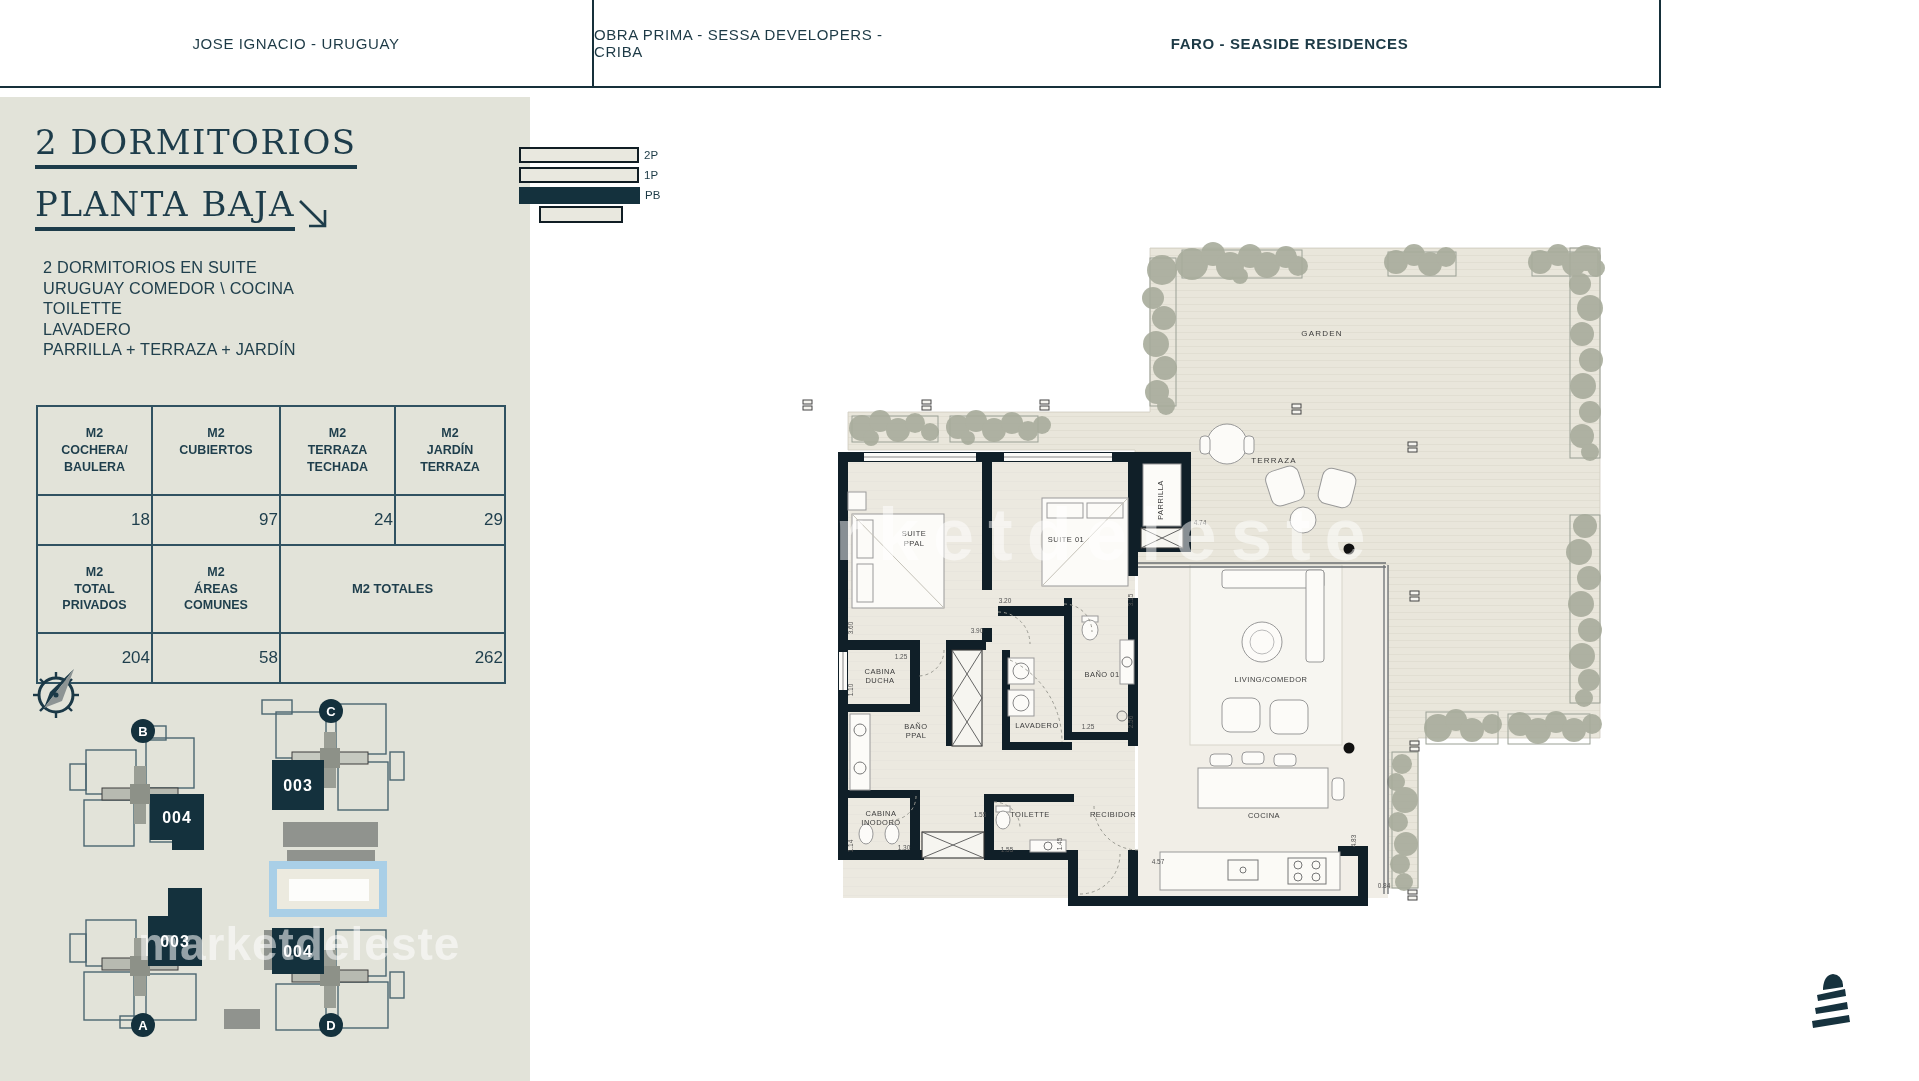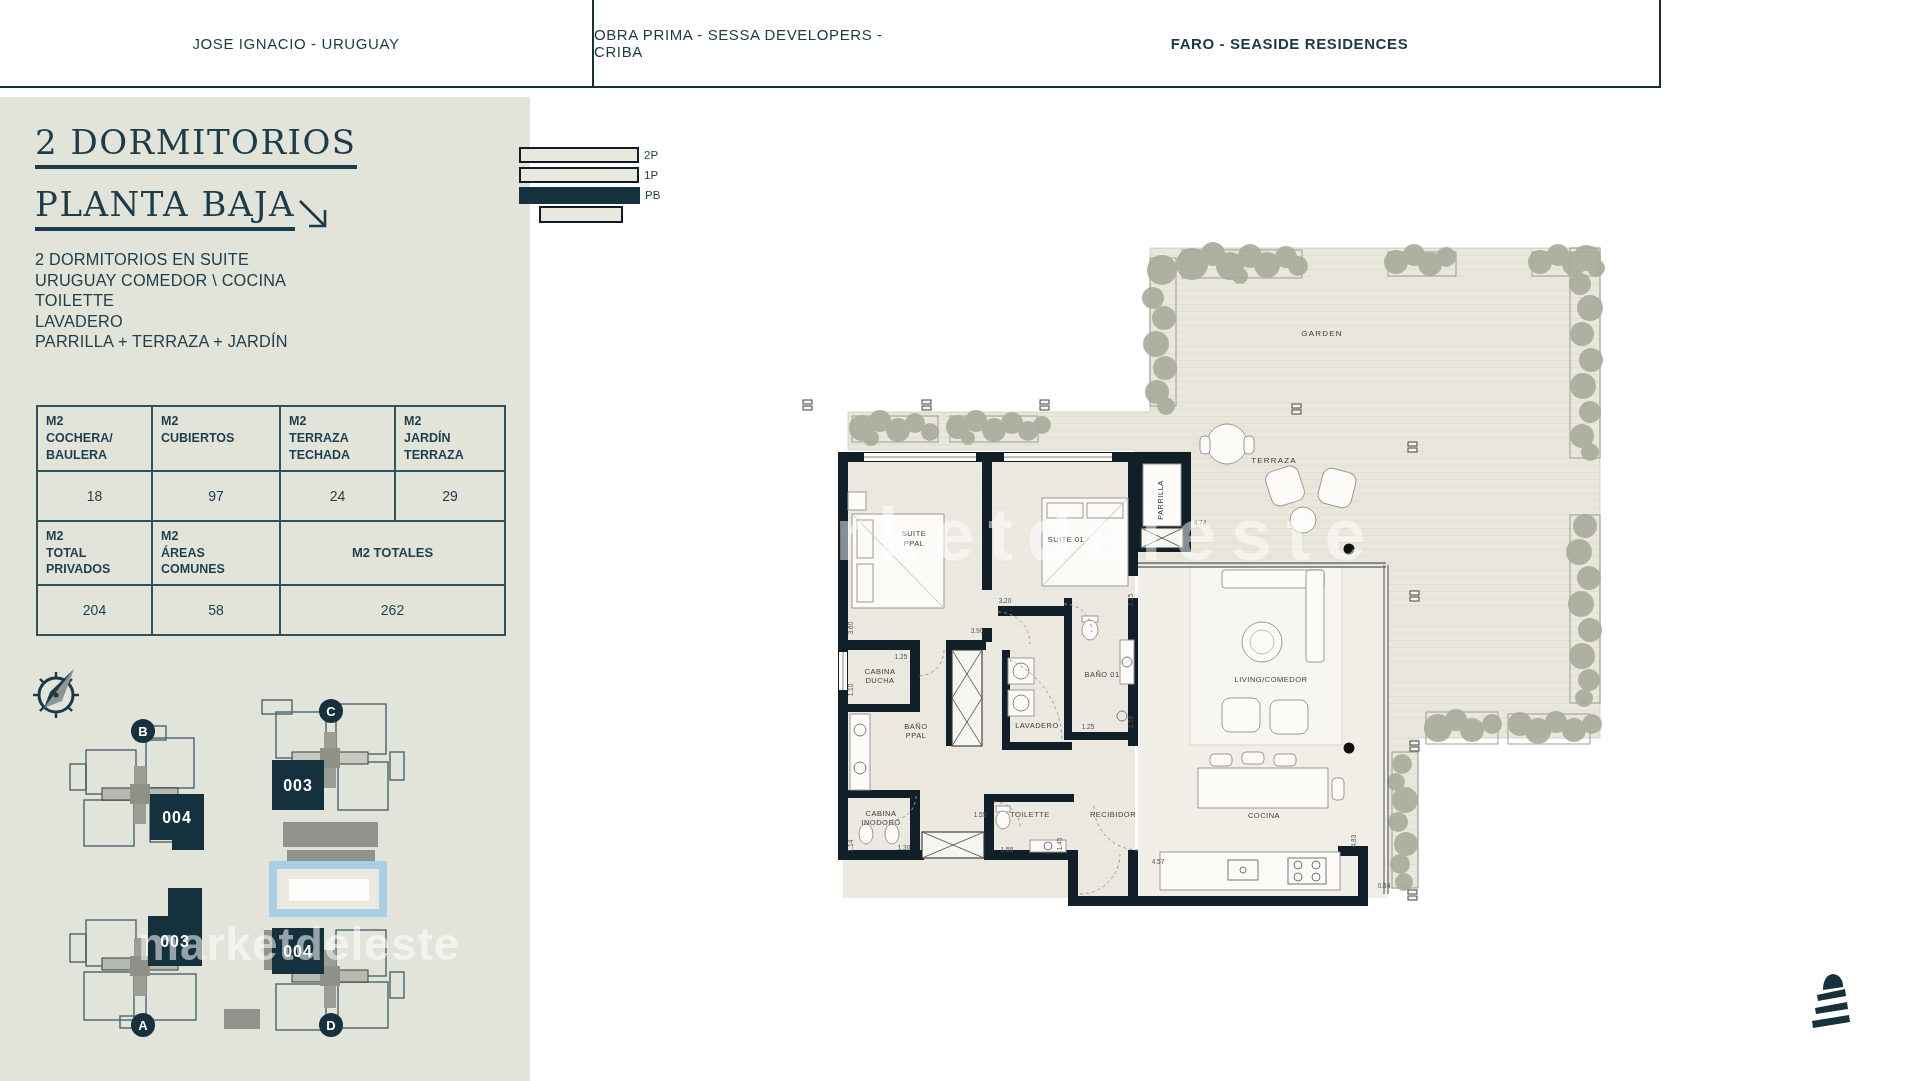--- a/index.html
+++ b/index.html
@@ -14,27 +14,27 @@
   .hc2{width:739px;border-right:2px solid #16303a;font-weight:bold}
   .hc3{flex:1}
   
   .sb{position:absolute;left:0;top:97px;width:530px;height:984px;background:#e2e3d9;overflow:hidden}
   .t-wrap1{position:absolute;left:35px;top:28px}
   .t-wrap2{position:absolute;left:35px;top:90px}
   .t-line{font-family:"DejaVu Serif",serif;font-weight:400;font-size:34px;letter-spacing:1.5px;
           color:#1d3c4a;border-bottom:4px solid #1d3c4a;padding-bottom:6px;display:inline-block;line-height:1}
   .arrow-dr{position:absolute;left:295px;top:100px}
   .feat{position:absolute;left:35px;top:152px;font-size:16.3px;line-height:20.5px;
-        letter-spacing:.2px;color:#21404d;list-style:none;margin:0;padding:0;font-weight:500}
+        letter-spacing:.2px;color:#21404d;list-style:none;margin:8px;padding:0;font-weight:500}
   .atable{position:absolute;left:36px;top:308px;border-collapse:collapse}
   .atable td{border:2px solid #305261;color:#1e3e4c;background:transparent}
-  .th-cell{font-size:12.5px;font-weight:bold;padding:6px 8px;line-height:1.35;
-           white-space:pre-line;vertical-align:top;text-align:left}
+  .th-cell{font-size:12.5px;font-weight:bold;padding:18px 8px;line-height:1.35;
+           white-space:pre-line;vertical-align:top;text-align:center}
   .tot-cell{font-size:13px;font-weight:bold;text-align:center;vertical-align:middle}
-  .val{font-size:14px;text-align:center;height:46px;vertical-align:middle}
+  .val{font-size:17px;text-align:right;height:46px;vertical-align:middle}
   .w1{width:97px}.w2{width:110px}.w3{width:97px}.w4{width:92px}
   
   .legend{position:absolute;left:519px;top:146px}
   .lg-row{display:flex;align-items:center;margin-bottom:2px;height:18px}
   .lg-bar{width:116px;height:12px;background:#e9e8df;border:2.5px solid #101d24}
   .lg-dark{width:121px;height:17px;background:#14313d;border:none}
   .lg-lab{font-size:11.5px;color:#1c3a46;margin-left:5px}
   .lg-base{width:80px;height:13px;background:#e9e8df;border:2px solid #101d24;margin:1px 0 0 20px}
   
   .wm1{position:absolute;left:138px;top:820px;font-size:46px;font-weight:600;letter-spacing:1px;

